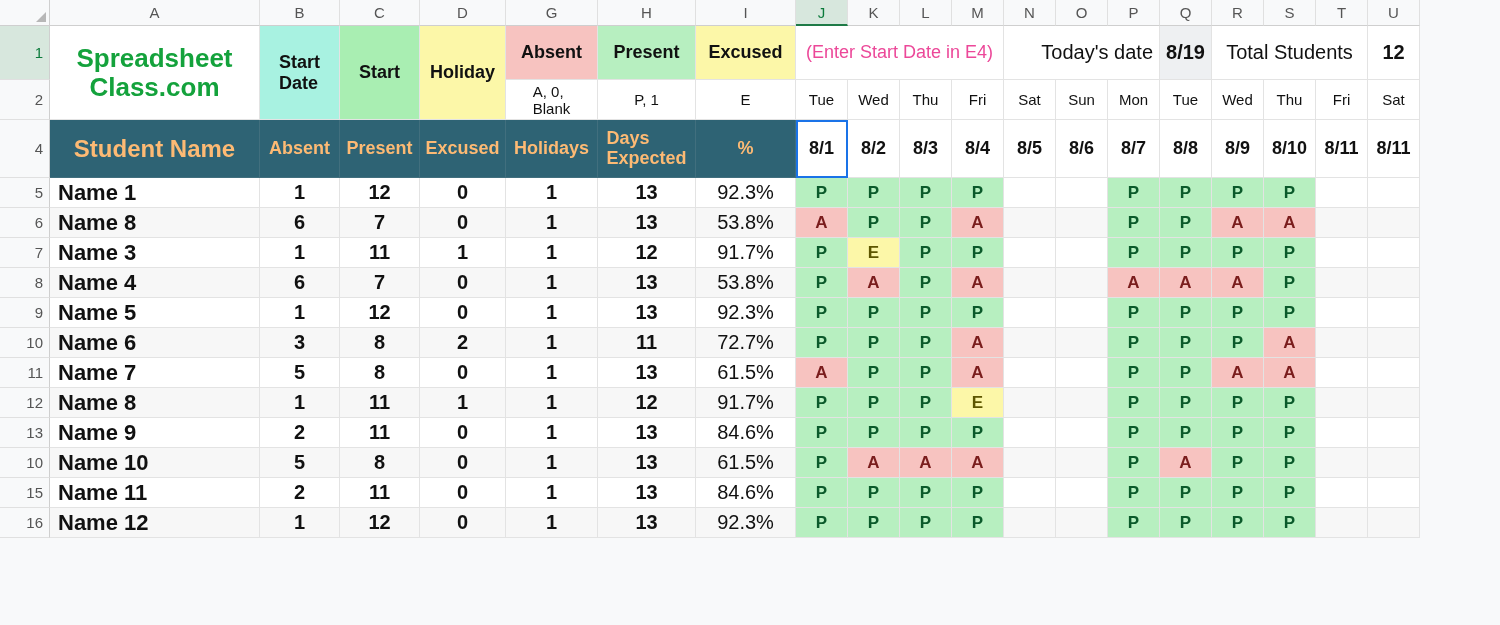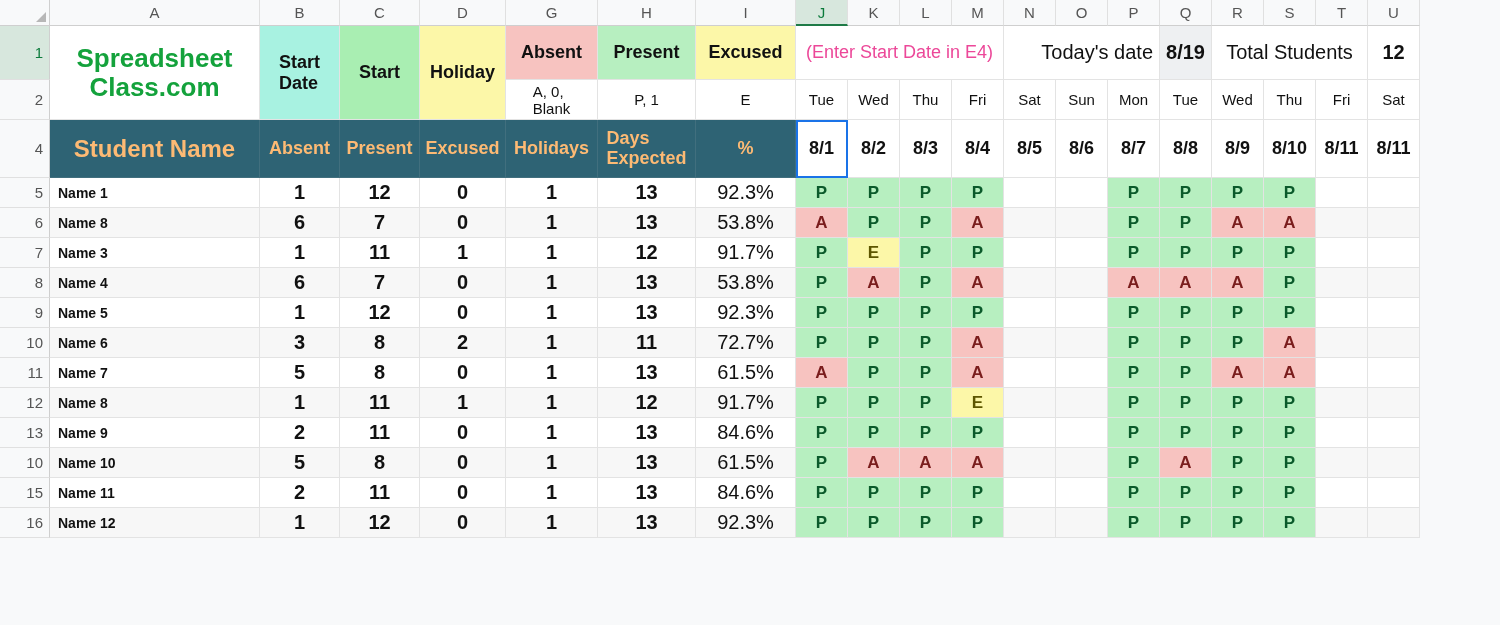--- a/index.html
+++ b/index.html
@@ -95,21 +95,21 @@
     border-bottom:1px solid #416f7e;
   }
   .tealhdr.big{ font-size:24px;}
   .datecell{
     background:#fff;
     font-weight:700;
     font-size:18px;
   }
   .namecell{
     font-weight:700;
-    font-size:14px;
+    font-size:22px;
     justify-content:flex-start;
     padding-left:8px;
   }
   .att{ font-weight:700; font-size:17px; }
   .att.P{ background:#b7efc0; color:#0b5a2b;}
   .att.A{ background:#f7c3c0; color:#7a1d1d;}
   .att.E{ background:#fcf7a8; color:#5d5600;}
   .numbold{ font-weight:700; font-size:20px;}
   .pct{ font-size:20px;}
   .activecell{

